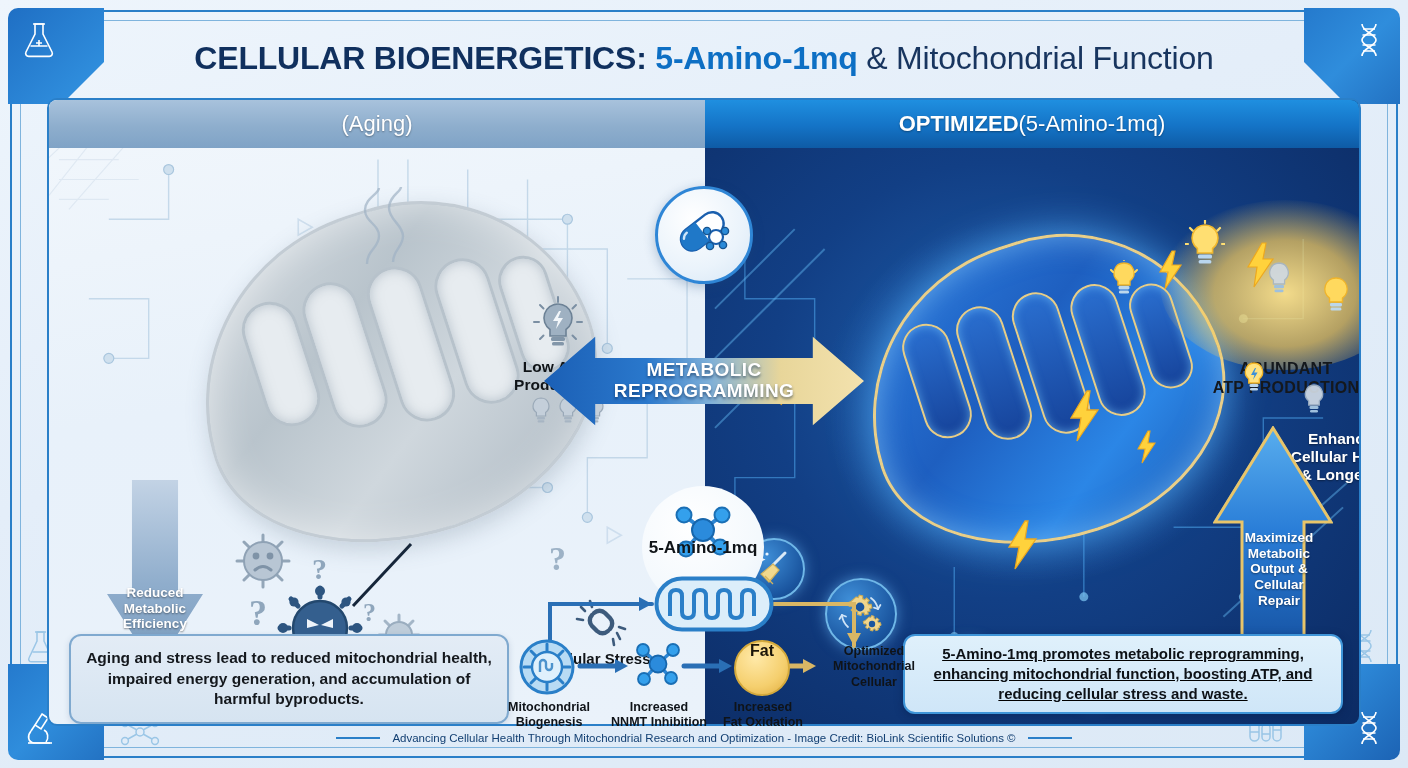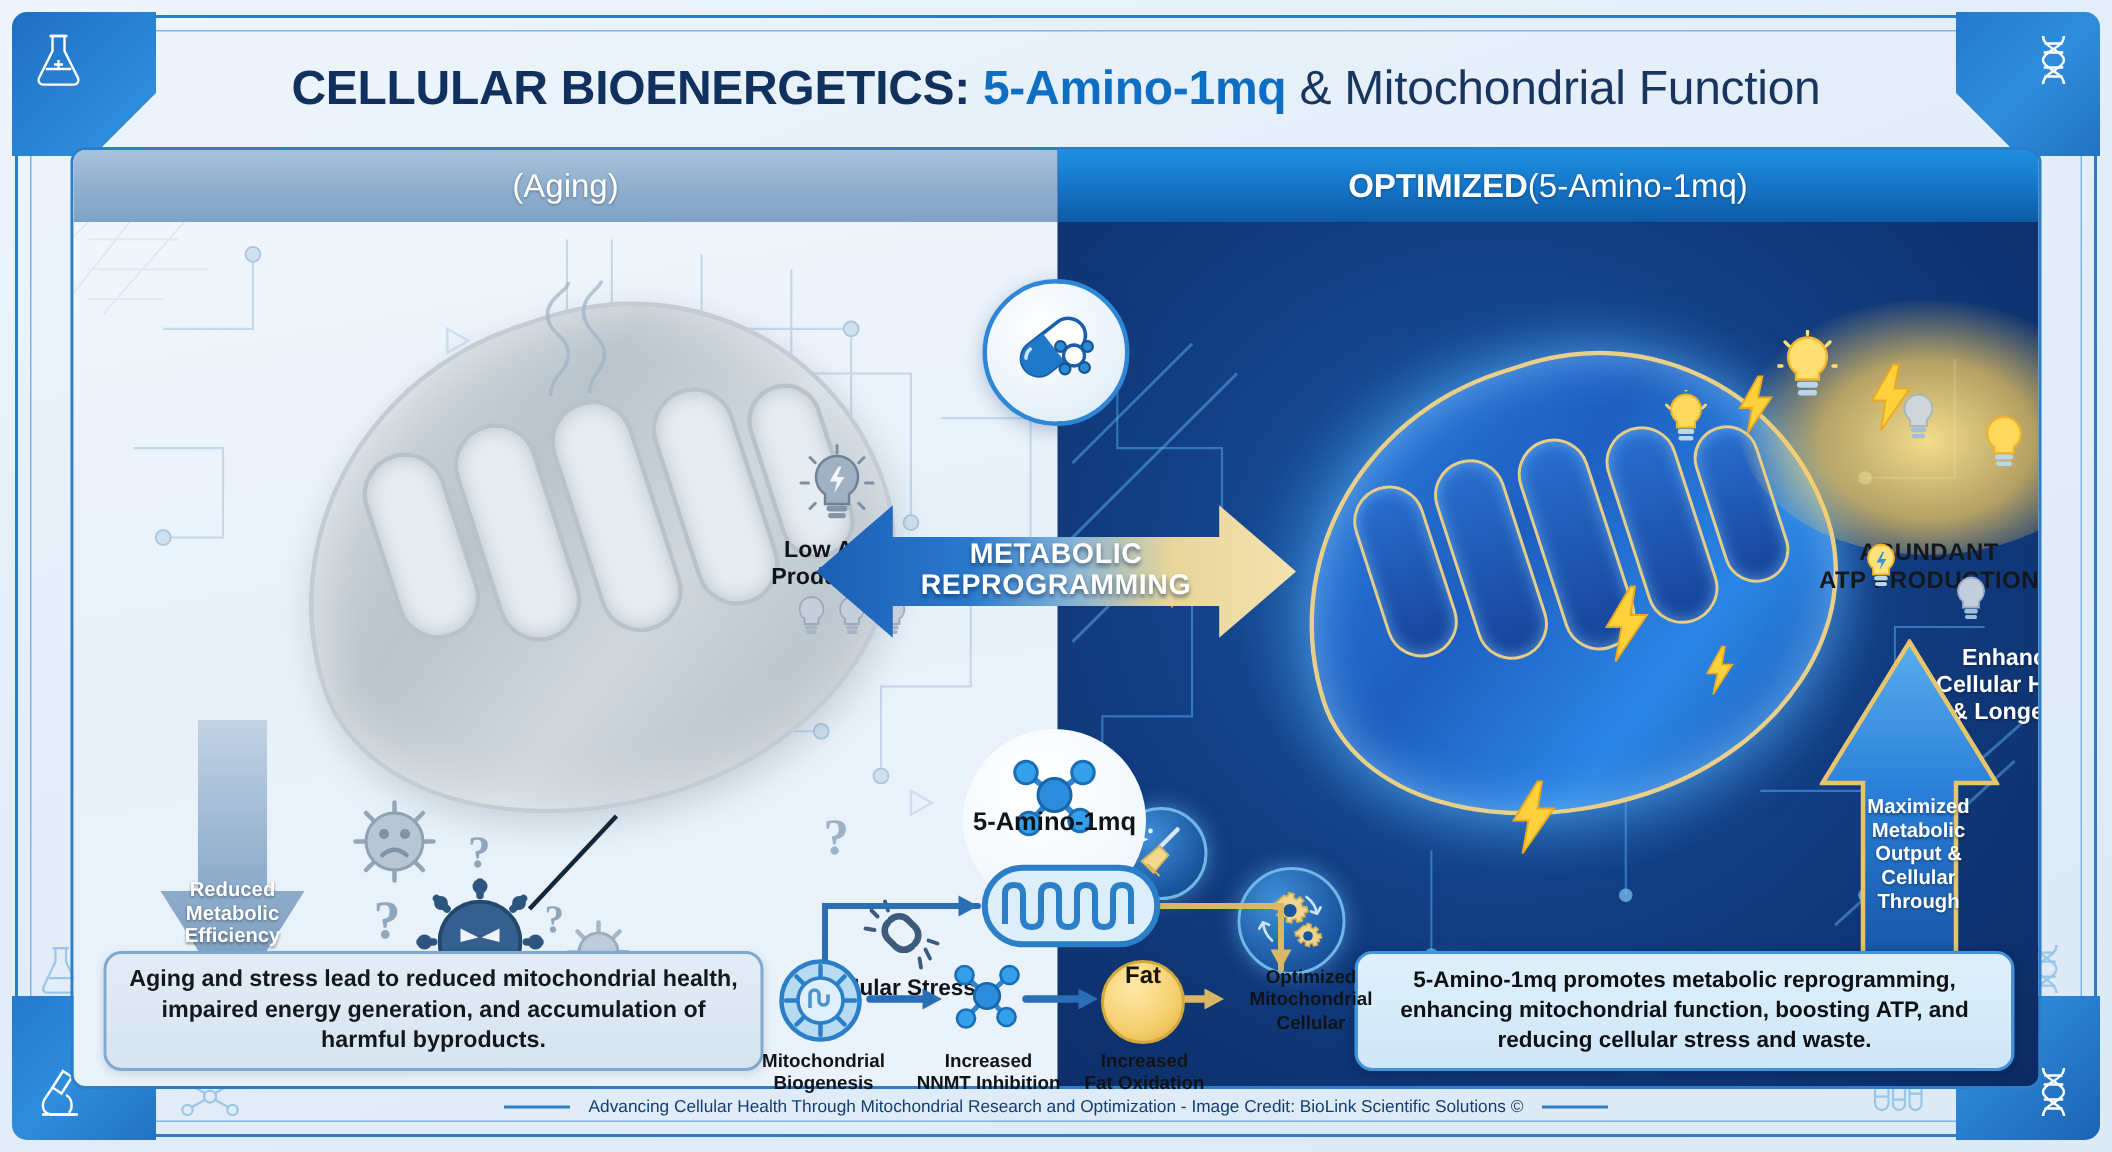--- a/index.html
+++ b/index.html
@@ -139,21 +139,21 @@
   }
   #arrow-down .shape {
     width: 100%; height: 100%;
     background: linear-gradient(180deg,#c3d3e5 0%,#8fadcc 55%,#7b9cbe 100%);
     clip-path: polygon(26% 0,74% 0,74% 60%,100% 60%,50% 100%,0 60%,26% 60%);
     border: 0;
   }
   #arrow-down-label { left: 64px; top: 485px; width: 84px; font-size: 13.5px; }
 
   #cap-left {
-    position: absolute; left: 20px; top: 534px; width: 440px; height: 80px;
+    position: absolute; left: 20px; top: 534px; width: 440px; height: 90px;
     background: linear-gradient(180deg,#e3ecf6 0%,#d6e4f1 100%);
     border: 2px solid #7fa9cf; border-radius: 12px;
     display: flex; align-items: center; justify-content: center;
     padding: 0 14px;
     box-shadow: 0 2px 6px rgba(60,90,130,.18);
   }
   #cap-left-text { font-size: 15.5px; font-weight: bold; color: #14181d; text-align: center; line-height: 1.32; }
 
   
   #glow-core {
@@ -193,20 +193,21 @@
   }
   #arrow-up-label { left: 528px; top: 430px; width: 92px; font-size: 13.5px; }
 
   #cap-right {
     position: absolute; left: 198px; top: 534px; width: 440px; height: 80px;
     background: linear-gradient(180deg,#dff0fb 0%,#cfe6f8 100%);
     border: 2px solid #3f95d8; border-radius: 12px;
     display: flex; align-items: center; justify-content: center;
     padding: 0 14px;
     box-shadow: 0 2px 8px rgba(0,20,60,.35);
+    text-decoration: underline;
   }
   #cap-right-text { font-size: 15px; font-weight: bold; color: #0d1116; text-align: center; line-height: 1.32; }
 
   .bulb-bright, .bolt { position: absolute; }
 
   .icon-circle {
     position: absolute; border-radius: 50%;
     background: radial-gradient(circle at 35% 30%, #3f8fd8 0%, #1a559f 70%, #124080 100%);
     border: 2px solid #6fb7e8;
     box-shadow: 0 0 14px rgba(110,190,255,.55);
@@ -673,21 +674,21 @@
           <path d="M8 17l6 6 13-14" stroke="#f0d58c" stroke-width="4.4" fill="none" stroke-linecap="round" stroke-linejoin="round"></path>
         </svg>
       </div>
 
       <div id="arrow-up">
         <div class="shape"></div>
         <svg style="position:absolute;left:0;top:0;" width="120" height="230" viewBox="0 0 120 230">
           <path d="M60 2 L118 96 L91 96 L91 228 L29 228 L29 96 L2 96 Z" fill="none" stroke="#e8c56a" stroke-width="3"></path>
         </svg>
       </div>
-      <div class="lbl lbl-light" id="arrow-up-label"><span>Maximized</span><br><span>Metabolic</span><br><span>Output &amp;</span><br><span>Cellular</span><br><span>Through</span></div>
+      <div class="lbl lbl-light" id="arrow-up-label"><span>Maximized</span><br><span>Metabolic</span><br><span>Output &amp;</span><br><span>Cellular</span><br><span>Repair</span></div>
 
       <div id="cap-right">
         <div id="cap-right-text">5-Amino-1mq promotes metabolic reprogramming, enhancing mitochondrial function, boosting ATP, and reducing cellular stress and waste.</div>
       </div>
 
       <div class="panel-head" id="head-right">
         <span>OPTIMIZED</span>
         <span class="sub">(5-Amino-1mq)</span>
       </div>
     </div>

